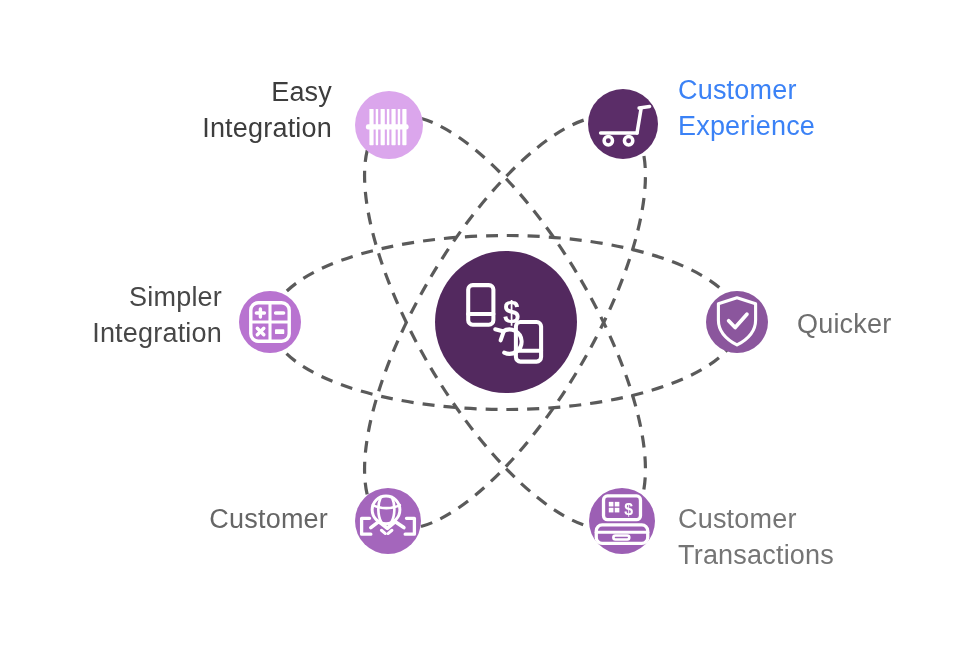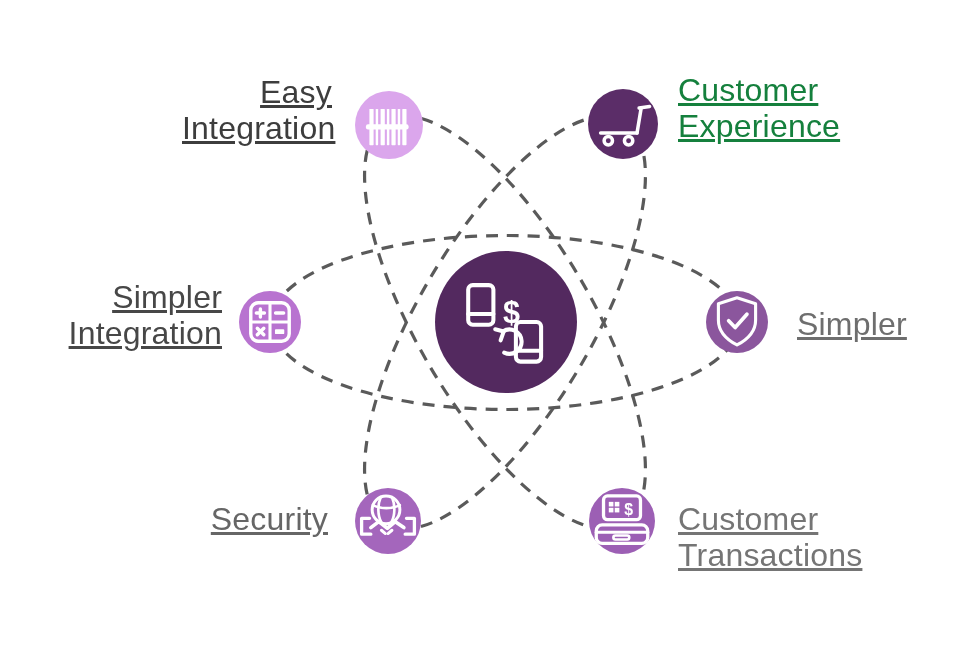--- a/index.html
+++ b/index.html
@@ -6,26 +6,25 @@
   .stage{
     position:relative;
     width:957px;height:648px;
     background:#ffffff;
     overflow:hidden;
     font-family:"Liberation Sans",sans-serif;
   }
   .stage > svg{position:absolute;left:0;top:0;}
   .label{
     position:absolute;
-    font-size:32px;
+    font-size:27px;
     line-height:36px;
     letter-spacing:0.2px;
     color:#595959;
     white-space:normal;
-    text-decoration:underline;
   }
   .label.right{text-align:right;}
   .label.left{text-align:left;}
   .lbl-easy{right:625px;top:74px;width:150px;}
   .lbl-customer{left:678px;top:72px;width:180px;}
   .lbl-simpler{right:735px;top:279px;width:200px;}
   .lbl-security{left:797px;top:306px;width:150px;}
   .lbl-expansion{right:629px;top:501px;width:220px;}
   .lbl-quicker{left:678px;top:501px;width:210px;}
 </style>
@@ -128,18 +127,18 @@
         <rect x="39" y="30" width="7" height="7" fill="#ffffff" stroke="none"></rect>
         <text x="60" y="41" font-size="24" font-weight="700" fill="#ffffff" stroke="none" text-anchor="middle" font-family="Liberation Sans, sans-serif">$</text>
         <rect x="11" y="56" width="78" height="28" rx="9" stroke-width="5"></rect>
         <line x1="11" y1="67" x2="89" y2="67" stroke-width="4.5"></line>
         <rect x="37" y="72" width="24" height="6" rx="3" stroke-width="4"></rect>
       </g>
     </g>
   </svg>
 
   <div class="label right lbl-easy" style="color: rgb(61, 61, 61);">Easy Integration</div>
-  <div class="label left  lbl-customer" style="color: #15803d;">Customer Experience</div>
+  <div class="label left  lbl-customer" style="color: #3b82f6;">Customer Experience</div>
   <div class="label right lbl-simpler" style="color: rgb(71, 71, 71);">Simpler Integration</div>
-  <div class="label left  lbl-security" style="color: rgb(110, 110, 110);">Simpler</div>
-  <div class="label right lbl-expansion" style="color: rgb(102, 102, 102);">Security</div>
+  <div class="label left  lbl-security" style="color: rgb(110, 110, 110);">Quicker</div>
+  <div class="label right lbl-expansion" style="color: rgb(102, 102, 102);">Customer</div>
   <div class="label left  lbl-quicker" style="color: rgb(117, 117, 117);">Customer Transactions</div>
 </div>
 
 </body></html>

